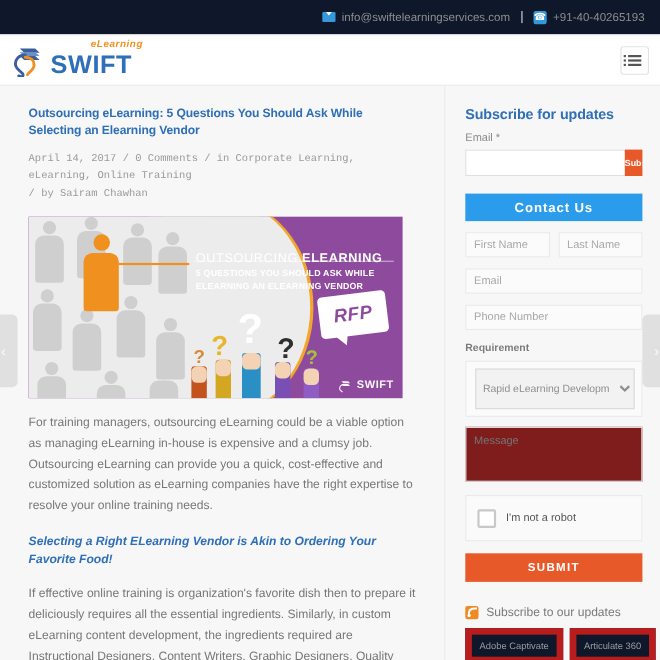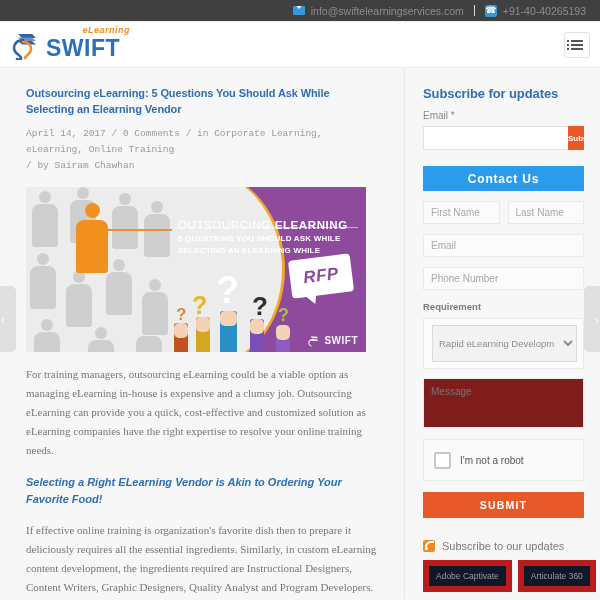--- a/index.html
+++ b/index.html
@@ -6,21 +6,21 @@
   html, body {
     width: 600px; height: 600px;
     font-family: "Liberation Sans", sans-serif;
     background: #f7f7f7;
     overflow: hidden;
   }
   .page { position: relative; width: 600px; height: 600px; background:#f7f7f7; }
 
   
   .topbar {
-    height: 22px; background:#404040;
+    height: 32px; background:#0f172a;
     display:flex; align-items:center; justify-content:flex-end;
     padding-right: 14px; border-bottom:1px solid #ececec;
   }
   .topbar-item { display:flex; align-items:center; font-size:10.5px; color:#8d8d8d; }
   .topbar-sep { width:1px; height:11px; background:#dcdcdc; margin:0 10px; }
   .ico-mail {
     width:12px; height:9px; background:#3498db; border-radius:1px; margin-right:6px;
     position:relative; overflow:hidden;
   }
   .ico-mail:after {
@@ -97,21 +97,21 @@
   .rfp span { color:#8e4b9e; font-weight:bold; font-size:17px; font-style:italic; letter-spacing:0.5px;}
   .rfp:after{ content:""; position:absolute; left:12px; bottom:-8px; border-left:10px solid transparent;
     border-right:2px solid transparent; border-top:10px solid #fff; }
   .qm { position:absolute; font-weight:bold; font-family:"Liberation Sans", sans-serif; }
   .hand { position:absolute; width:14px; border-radius:3px 3px 0 0; }
   .hand .plm { position:absolute; top:0; left:0; width:14px; height:15px; background:#f3d3b4;
     border-radius:5px; }
   .feat-logo { position:absolute; right:8px; bottom:5px; display:flex; align-items:center;
     color:#fff; font-size:10px; font-weight:bold; letter-spacing:0.5px; opacity:.95; }
 
-  .para { margin-top:13px; font-size:11px; line-height:1.72; color:#777777;font-family:Liberation Serif, serif; }
+  .para { margin-top:13px; font-size:11px; line-height:1.72; color:#777777; }
   .h-sub { margin-top:14px; font-size:11px; line-height:1.55; color:#2e6fb7;
     font-weight:bold; font-style:italic; }
 
   
   .side-h { font-size:13px; color:#2e6fb7; font-weight:bold; letter-spacing:-0.1px; }
   .lbl { margin-top:9px; font-size:10px; color:#8a8a8a; }
   .sub-row { margin-top:5px; display:flex; height:24px; width:100%; }
   .sub-row input { flex:1; border:1px solid #e0e0e0; border-right:none; background:#fff;
     font-size:10px; padding:0 6px; color:#555; font-family:"Liberation Sans", sans-serif; }
   .sub-btn { width:40px; background:#e8592a; color:#fff; border:none; font-size:8px;
@@ -267,21 +267,21 @@
           <div class="h" style="left:9px;width:15px;height:15px;"></div>
           <div class="b" style="top:17px;width:32px;height:53px;"></div>
         </div>
         <div class="lead-line" style="left:82px;top:42px;width:64px;"></div>
 
         <div class="feat-title">
           <span>OUTSOURCING </span><b>ELEARNING</b>
         </div>
         <div class="feat-rule"></div>
         <div class="feat-sub">
-          <span class="hl">5 QUESTIONS</span><span> YOU SHOULD ASK WHILE SELECTING AN ELEARNING WHILE</span>
+          <span class="hl">5 QUESTIONS</span><span> YOU SHOULD ASK WHILE ELEARNING AN ELEARNING VENDOR</span>
         </div>
 
         <div class="rfp">
           <span>RFP</span>
         </div>
 
         <span class="qm" style="left:150px;top:118px;font-size:17px;color:#d98a3a;">?</span>
         <span class="qm" style="left:166px;top:104px;font-size:25px;color:#e8b62c;">?</span>
         <span class="qm" style="left:190px;top:82px;font-size:38px;color:#ffffff;">?</span>
         <span class="qm" style="left:226px;top:104px;font-size:26px;color:#2f2f2f;">?</span>

